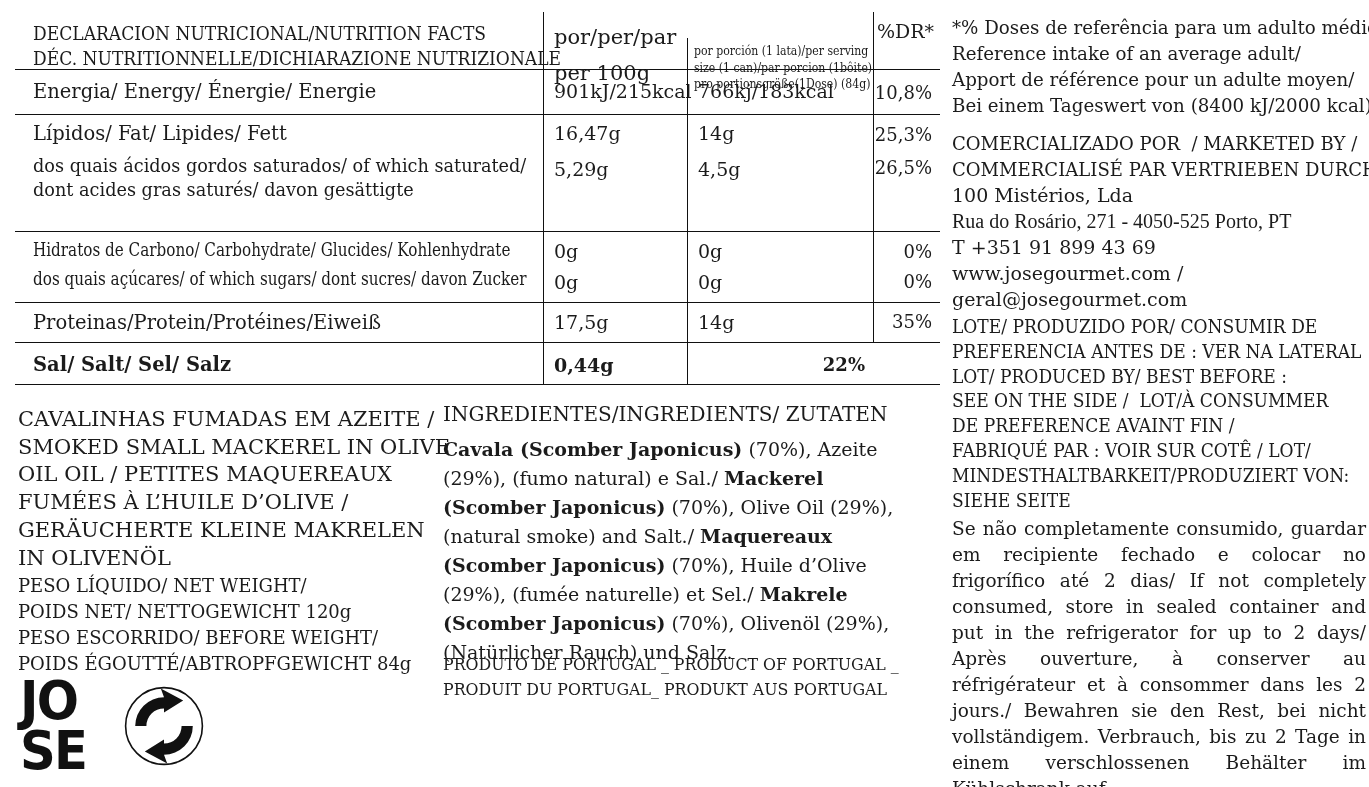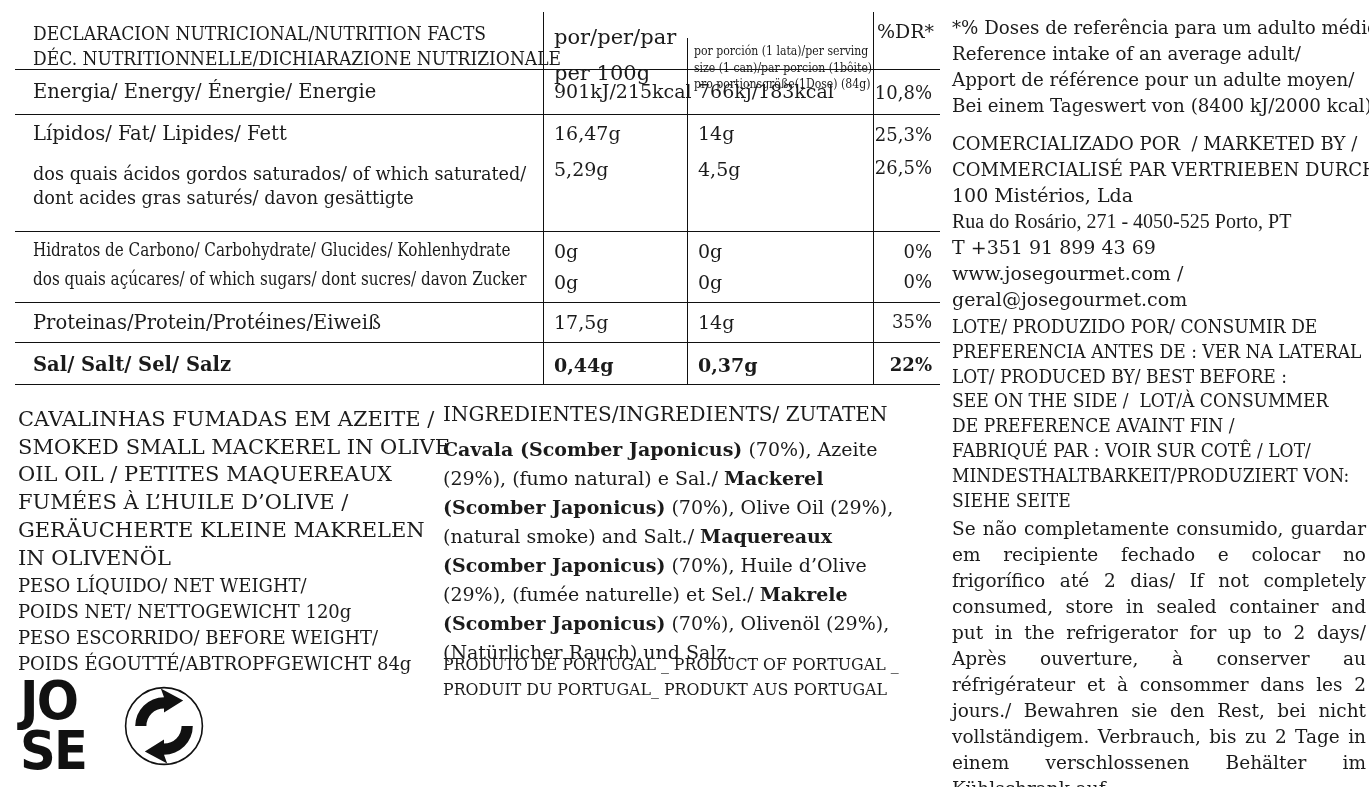--- a/index.html
+++ b/index.html
@@ -33,21 +33,21 @@
   .h-serv .sx { transform:scaleX(.84); }
   .h-dr { padding:8px 0 0 3px; font-size:19px; }
 
   .lbl-lg { font-size:19.5px; }
   .pt6{padding-top:6px}.pt7{padding-top:7px}.pt8{padding-top:8px}.pt9{padding-top:9px}
   .pt10{padding-top:10px}.pt11{padding-top:11px}.pt12{padding-top:12px}
   .sub-cond { font-size:19px; line-height:24px; }
   .sub-cond .sx { transform:scaleX(.93); }
   .carb-cond { font-size:19px; line-height:22px; }
   .carb-cond .sx { transform:scaleX(.8); }
-  .mt7{margin-top:7px}.mt8{margin-top:16px}.mt9{margin-top:9px}
+  .mt7{margin-top:7px}.mt8{margin-top:8px}.mt9{margin-top:9px}
   .mt12{margin-top:12px}.mt14{margin-top:14px}
 
   
   .right-col { position:absolute; left:952px; top:0; width:414px; font-size:19px; }
   .ref-note { position:absolute; top:14px; line-height:26px; }
   .ref-note .sx { transform:scaleX(.96); }
   .marketed { position:absolute; top:130px; line-height:26px; }
   .marketed .sx { transform:scaleX(.95); }
   .addr-times { font-family:"Liberation Serif", serif; font-size:20px; }
   .lot-note { position:absolute; top:314px; line-height:24.8px; }
@@ -143,21 +143,20 @@
     <div class="row r-prot">
       <div class="c-label lbl-lg pt8">Proteinas/Protein/Protéines/Eiweiß</div>
       <div class="c-val pt8">17,5g</div>
       <div class="c-val pt8">14g</div>
       <div class="c-dr pt8">35%</div>
     </div>
 
     <div class="row r-salt">
       <div class="c-label lbl-lg pt10">Sal/ Salt/ Sel/ Salz</div>
       <div class="c-val pt11">0,44g</div>
-      <div class="c-val pt11">0,37g</div>
       <div class="c-dr pt11">22%</div>
     </div>
   </div>
 
   <div class="right-col">
     <div class="ref-note ws-pre"><span class="sx ws-pre">*% Doses de referência para um adulto médio/
 Reference intake of an average adult/
 Apport de référence pour un adulte moyen/
 Bei einem Tageswert von (8400 kJ/2000 kcal)</span></div>
 

